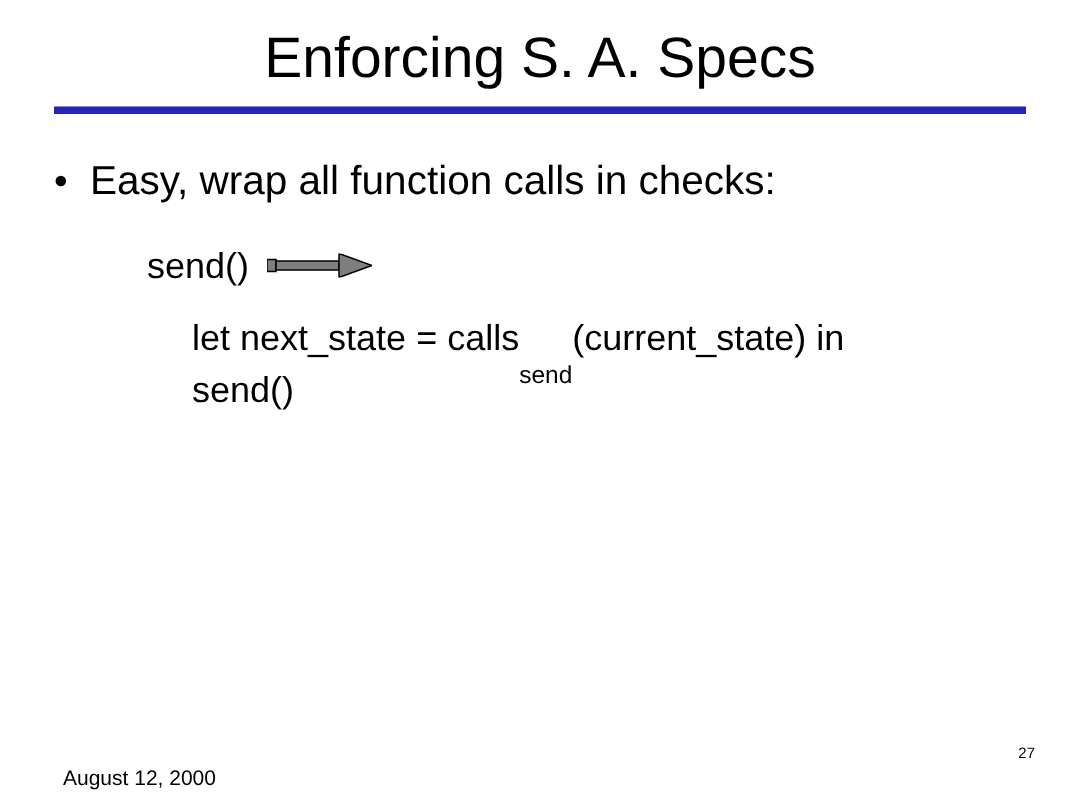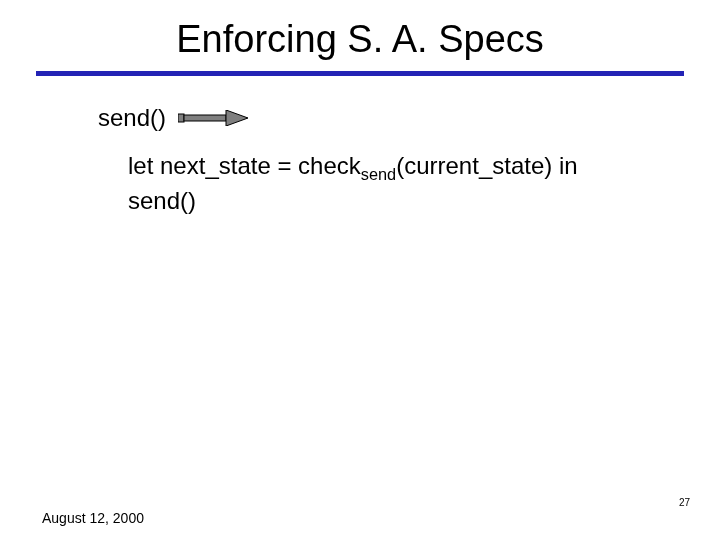--- a/index.html
+++ b/index.html
@@ -62,21 +62,21 @@
   }
   .code-block {
     margin: 12px 0 28px 92px;
     font-size: 24px;
     line-height: 1.35;
   }
   .sub {
     font-size: 0.68em;
     vertical-align: sub;
     position: relative;
-    top: 0;
+    top: 16px;
   }
   .footer {
     position: absolute;
     left: 0;
     right: 0;
     bottom: 12px;
     height: 40px;
     font-size: 14px;
   }
   .foot-date {
@@ -100,35 +100,38 @@
 </style>
 </head>
 <body>
 
 <div class="slide">
 
   <div class="title">Enforcing S. A. Specs</div>
   <div class="rule"></div>
 
   <div class="bullets">
+    <ul>
+      <li class="top">Easy, wrap all function calls in checks:</li>
+    </ul>
 
     <div class="send-row">
       <span>send()</span>
       <span class="arrow-icon">
         <svg width="70" height="16" viewBox="0 0 70 16">
           <rect x="0" y="4" width="6" height="8" fill="#7f7f7f" stroke="#000" stroke-width="1"></rect>
           <rect x="6" y="5" width="42" height="6" fill="#7f7f7f" stroke="#000" stroke-width="1"></rect>
           <polygon points="48,0 70,8 48,16" fill="#7f7f7f" stroke="#000" stroke-width="1"></polygon>
         </svg>
       </span>
     </div>
 
     <div class="code-block">
       <div>
-        <span>let next_state = check</span><span class="sub">send</span><span>(current_state) in</span>
+        <span>let next_state = calls</span><span class="sub">send</span><span>(current_state) in</span>
       </div>
       <div>send()</div>
     </div>
 
   </div>
 
   <div class="footer">
     <div class="foot-date">August 12, 2000</div>
     <div class="pagenum">27</div>
   </div>

